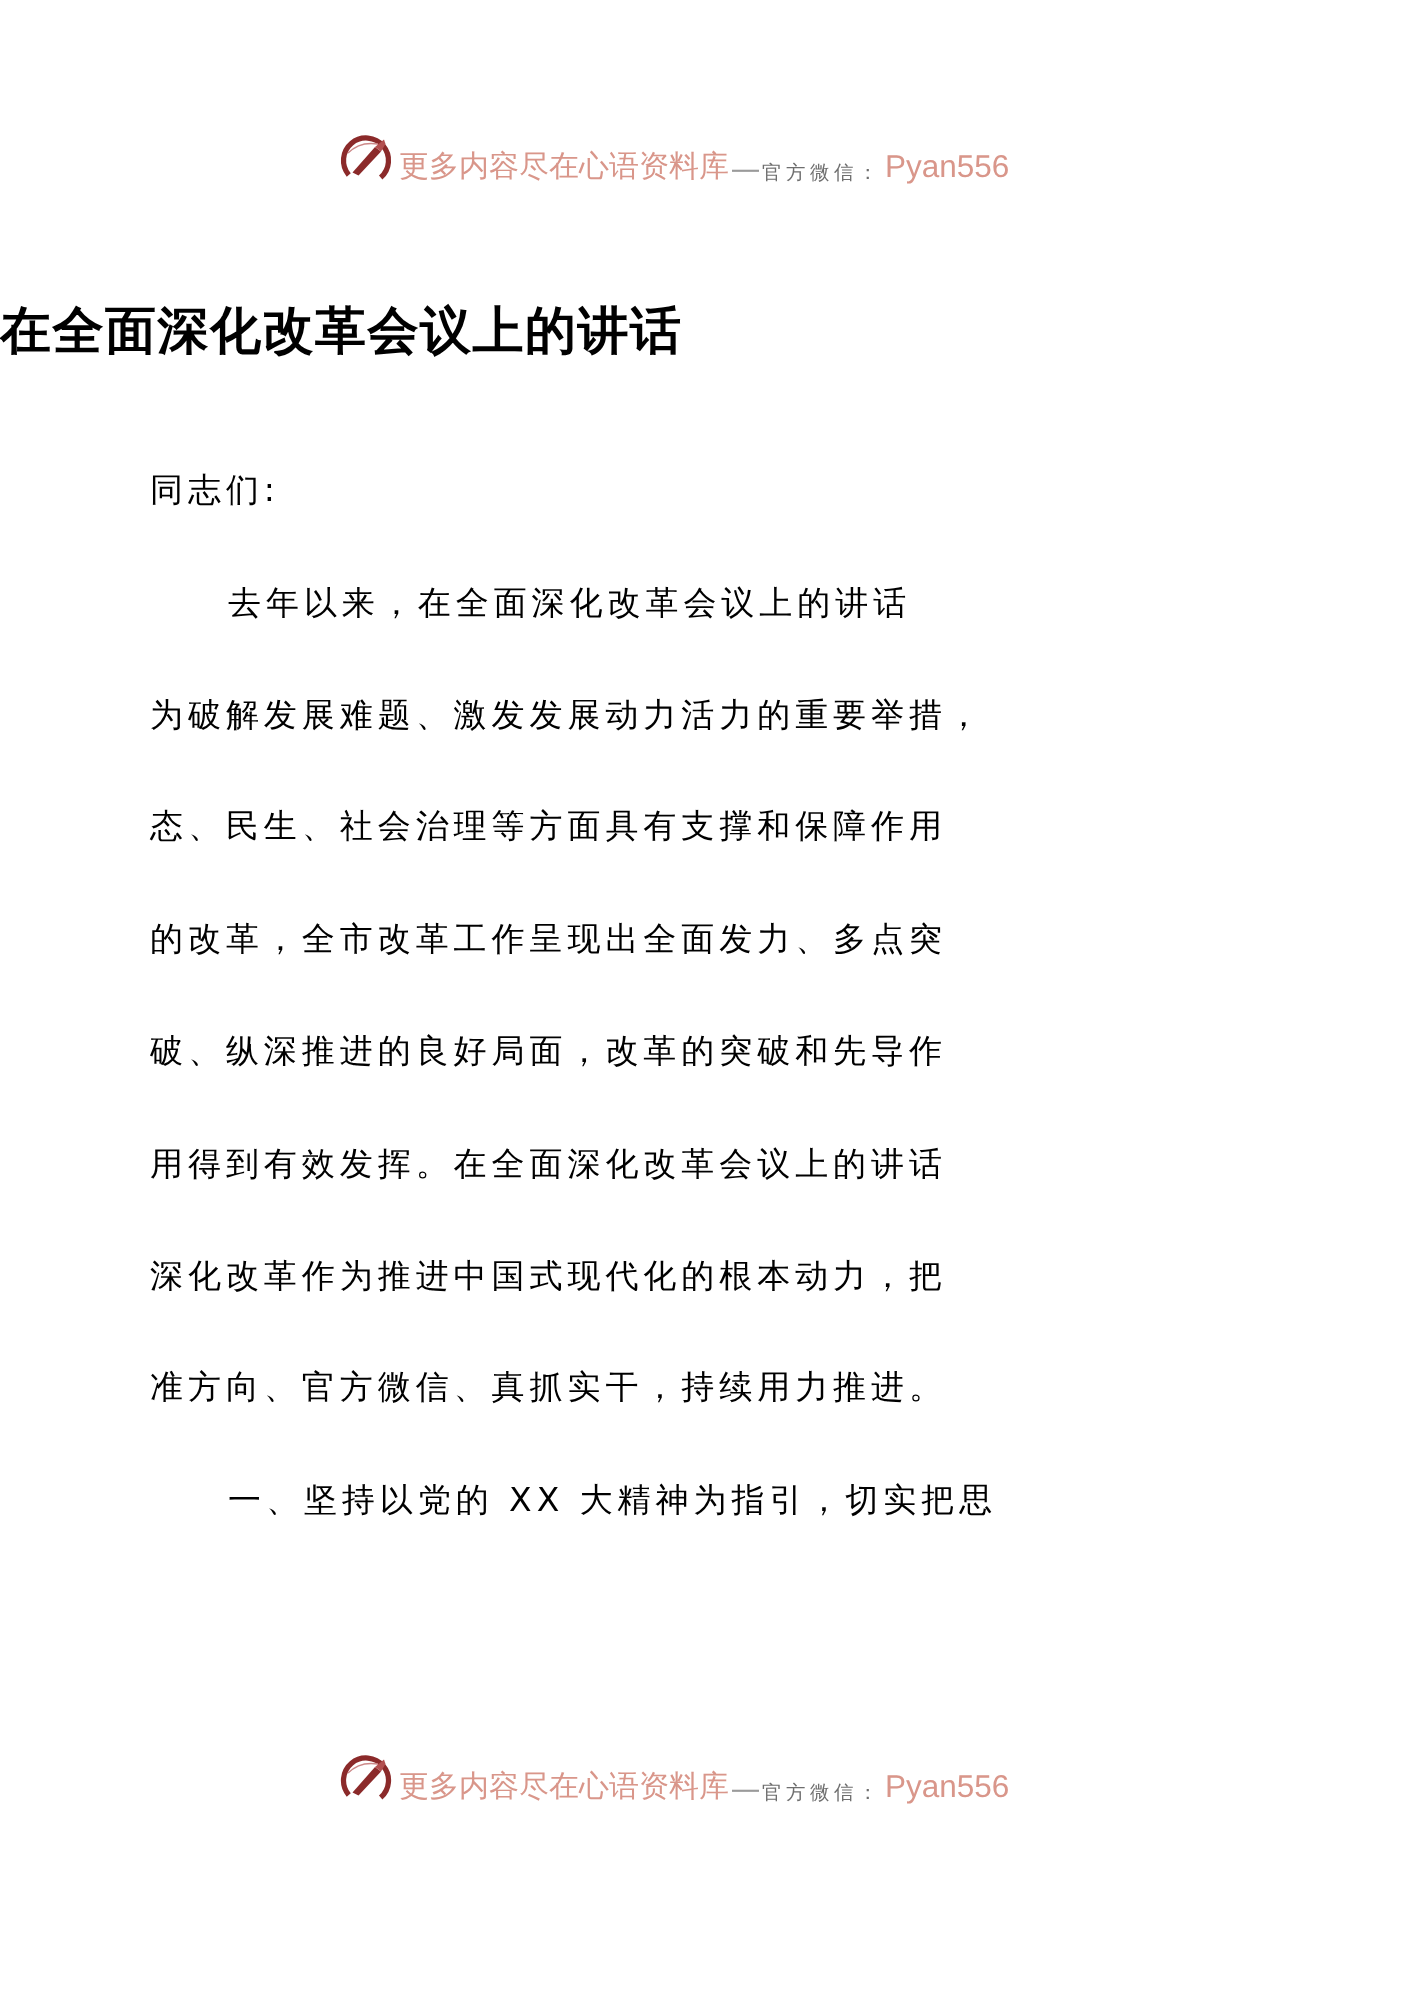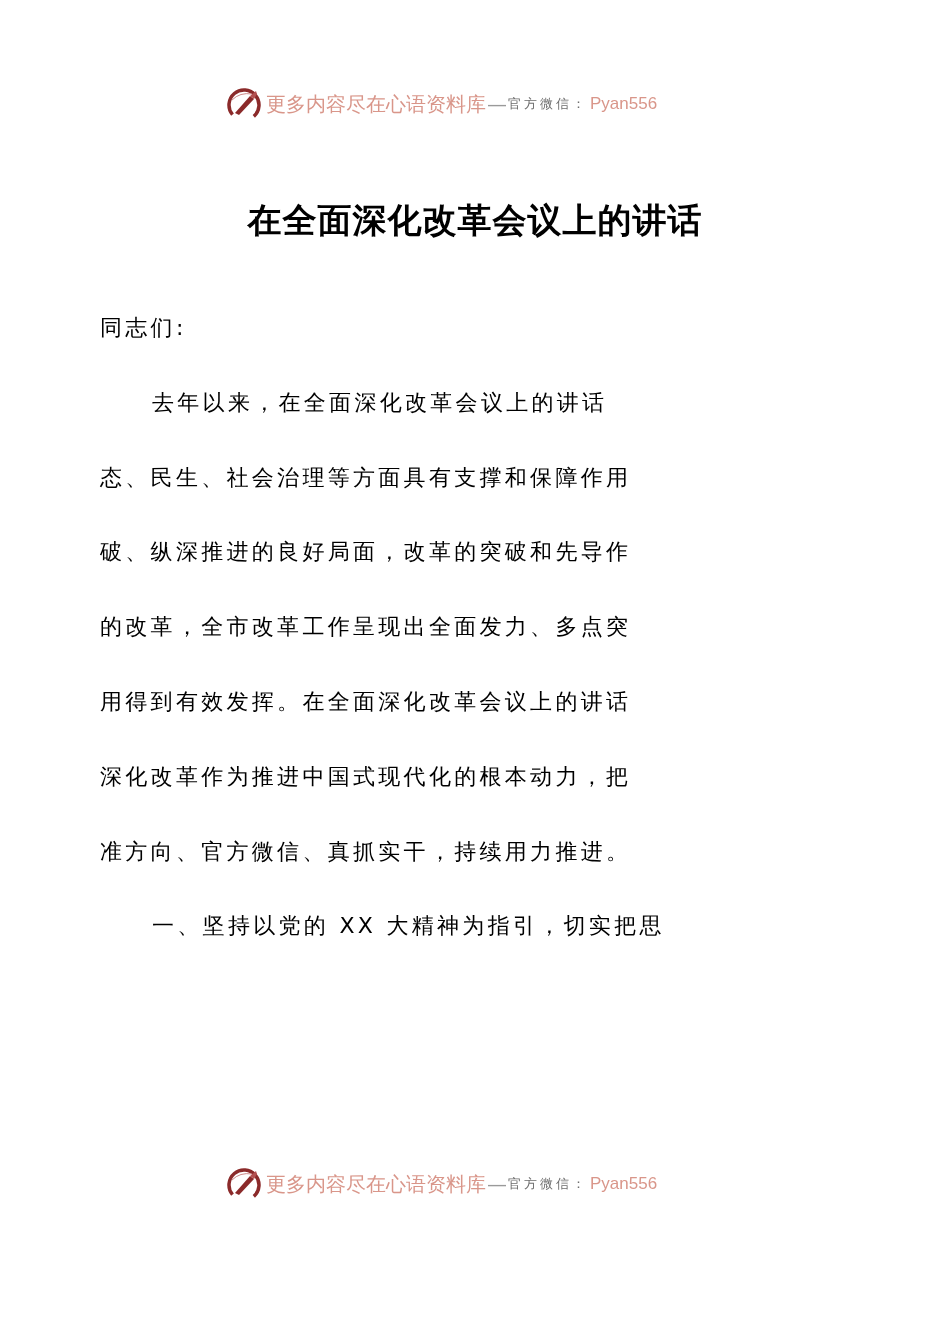--- a/index.html
+++ b/index.html
@@ -12,21 +12,21 @@
       height: 1344px;
       position: relative;
       overflow: hidden;
       font-family: "DejaVu Sans", sans-serif;
     }
     .banner {
       position: absolute;
       left: 226px;
       height: 40px;
       display: flex;
-      align-items: center;
+      align-items: flex-end;
       white-space: nowrap;
     }
     .banner.top { top: 84px; }
     .banner.bottom { top: 1164px; }
     .banner .logo {
       width: 36px;
       height: 36px;
       margin-right: 4px;
       display: inline-block;
     }
@@ -42,30 +42,30 @@
       margin: 0 1px;
     }
     .banner .wx-label {
       font-family: "DejaVu Serif", serif;
       font-size: 13px;
       color: #6e6e6e;
       letter-spacing: 3px;
     }
     .banner .wx-id {
       font-family: "Liberation Sans", sans-serif;
-      font-size: 17px;
+      font-size: 21px;
       color: #d9968a;
       margin-left: 2px;
     }
     .doc-title {
       position: absolute;
       top: 198px;
       left: 0;
       width: 950px;
-      text-align: center;
+      text-align: left;
       font-family: "DejaVu Sans", sans-serif;
       font-weight: bold;
       font-size: 34px;
       color: #000;
       letter-spacing: 1px;
     }
     .body-text {
       position: absolute;
       left: 100px;
       top: 300px;
@@ -98,23 +98,24 @@
   <span class="dash">—</span>
   <span class="wx-label">官方微信：</span>
   <span class="wx-id">Pyan556</span>
 </div>
 
 <div class="doc-title">在全面深化改革会议上的讲话</div>
 
 <div class="body-text">
   <div class="line">同志们:</div>
   <div class="line indent">去年以来，在全面深化改革会议上的讲话</div>
+  <div class="line">为破解发展难题、激发发展动力活力的重要举措，</div>
   <div class="line">态、民生、社会治理等方面具有支撑和保障作用</div>
+  <div class="line">的改革，全市改革工作呈现出全面发力、多点突</div>
   <div class="line">破、纵深推进的良好局面，改革的突破和先导作</div>
-  <div class="line">的改革，全市改革工作呈现出全面发力、多点突</div>
   <div class="line">用得到有效发挥。在全面深化改革会议上的讲话</div>
   <div class="line">深化改革作为推进中国式现代化的根本动力，把</div>
   <div class="line">准方向、官方微信、真抓实干，持续用力推进。</div>
   <div class="line indent">一、坚持以党的 XX 大精神为指引，切实把思</div>
 </div>
 
 <div class="banner bottom">
   <span class="logo">
     <svg width="36" height="36" viewBox="0 0 36 36">
       <circle cx="18" cy="19" r="15" fill="none" stroke="#8b2a2a" stroke-width="3.5" stroke-dasharray="70 25" transform="rotate(140 18 19)"></circle>

